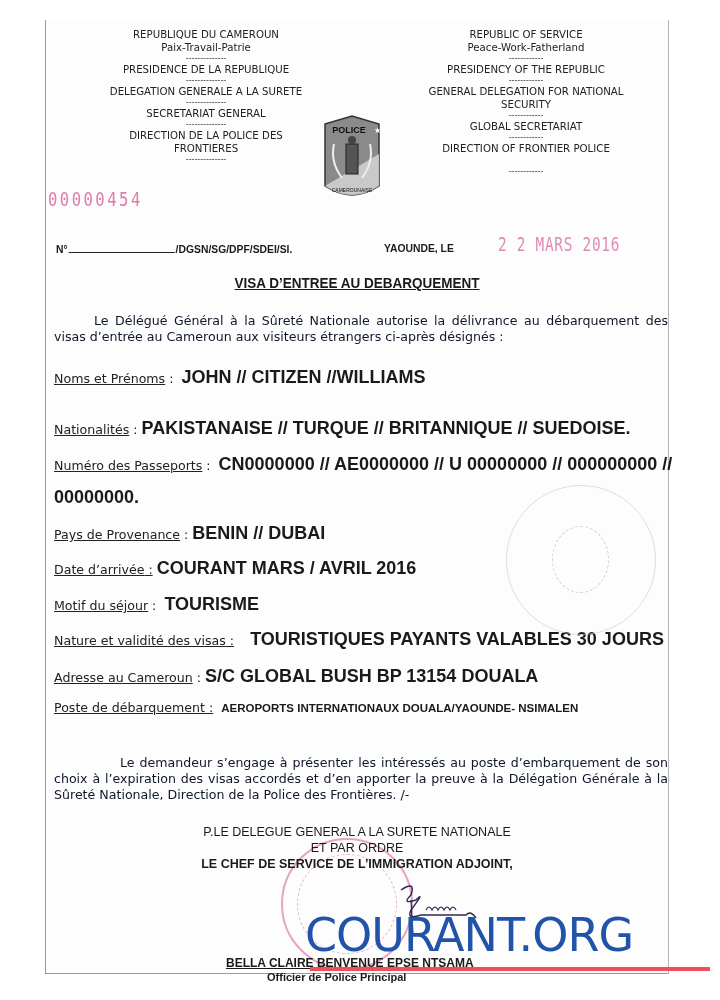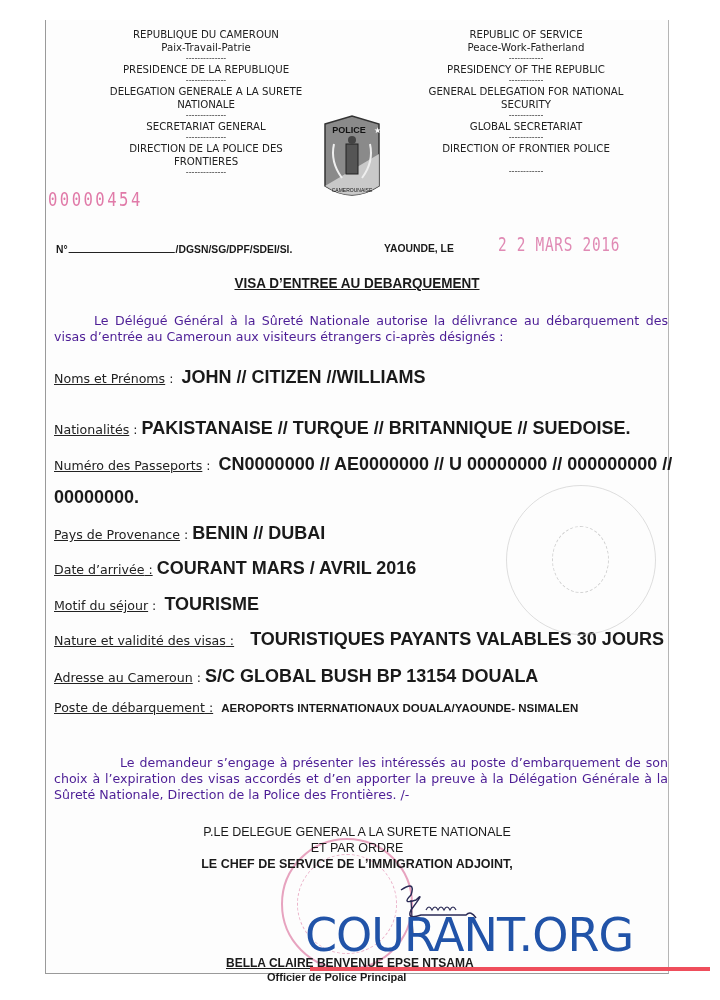--- a/index.html
+++ b/index.html
@@ -11,21 +11,21 @@
   .hdr-left { left:40px; width:240px; }
   .hdr-right { left:350px; width:260px; }
   .emblem { position:absolute; left:276px; top:74px; width:60px; height:110px; }
   .stamp-no { position:absolute; left:2px; top:168px; font-family:"DejaVu Sans Mono", monospace; font-size:19px; color:#e07aa8; letter-spacing:3px; transform:scaleX(0.82); transform-origin:left; }
   .refline { position:absolute; top:222px; font-family:"Liberation Sans", sans-serif; font-weight:bold; font-size:11.5px; color:#1a1a1a; transform:scaleX(0.9); transform-origin:left; }
   .ref-no { left:10px; }
   .ref-no .blank { display:inline-block; width:118px; border-bottom:1px solid #222; margin:0 1px; height:10px; }
   .ref-city { left:338px; }
   .date-stamp { position:absolute; left:452px; top:212px; font-family:"DejaVu Sans Mono", monospace; font-size:20px; color:#e08ab4; transform:scaleX(0.72); transform-origin:left; letter-spacing:1px; }
   .title { position:absolute; left:0; width:622px; top:254px; text-align:center; font-family:"Liberation Sans", sans-serif; font-weight:bold; font-size:15px; text-decoration:underline; color:#1a1a1a; transform:scaleX(0.9); }
-  .para { position:absolute; left:8px; width:614px; font-family:"DejaVu Sans", sans-serif; font-size:12.6px; line-height:16px; text-align:justify; color:#4c1d95; }
+  .para { position:absolute; left:8px; width:614px; font-family:"DejaVu Sans", sans-serif; font-size:12.6px; line-height:16px; text-align:justify; color:#0f172a; }
   .para1 { top:293px; text-indent:40px; }
   .para2 { top:735px; text-indent:66px; }
   .field { position:absolute; left:8px; font-family:"DejaVu Sans", sans-serif; font-size:12.6px; color:#222; white-space:nowrap; }
   .field .lbl { text-decoration:underline; }
   .field .val { font-family:"Liberation Sans", sans-serif; font-weight:bold; font-size:18px; color:#1a1a1a; }
   .sig { position:absolute; left:0; width:622px; text-align:center; font-family:"Liberation Sans", sans-serif; color:#1a1a1a; }
   .sig1 { top:805px; font-weight:normal; font-size:12.5px; }
   .sig2 { top:821px; font-size:12.5px; }
   .sig3 { top:837px; font-weight:bold; font-size:12.5px; }
   .signer { position:absolute; left:180px; top:936px; font-family:"Liberation Sans", sans-serif; font-weight:bold; font-size:12px; text-decoration:underline; }
@@ -43,21 +43,20 @@
 
 <div class="page">
 
   <div class="hdr hdr-left">
     <span class="ln">REPUBLIQUE DU CAMEROUN</span>
     <span class="ln">Paix-Travail-Patrie</span>
     <span class="sep">--------------</span>
     <span class="ln">PRESIDENCE DE LA REPUBLIQUE</span>
     <span class="sep">--------------</span>
     <span class="ln">DELEGATION GENERALE A LA SURETE</span>
-    <span class="ln">NATIONALE</span>
     <span class="sep">--------------</span>
     <span class="ln">SECRETARIAT GENERAL</span>
     <span class="sep">--------------</span>
     <span class="ln">DIRECTION DE LA POLICE DES</span>
     <span class="ln">FRONTIERES</span>
     <span class="sep">--------------</span>
   </div>
 
   <svg class="emblem" viewBox="0 0 60 110">
     <path d="M3 30 L30 22 L57 30 L57 92 Q30 110 3 92 Z" fill="#8a8a8a" stroke="#333" stroke-width="1.5"></path>

